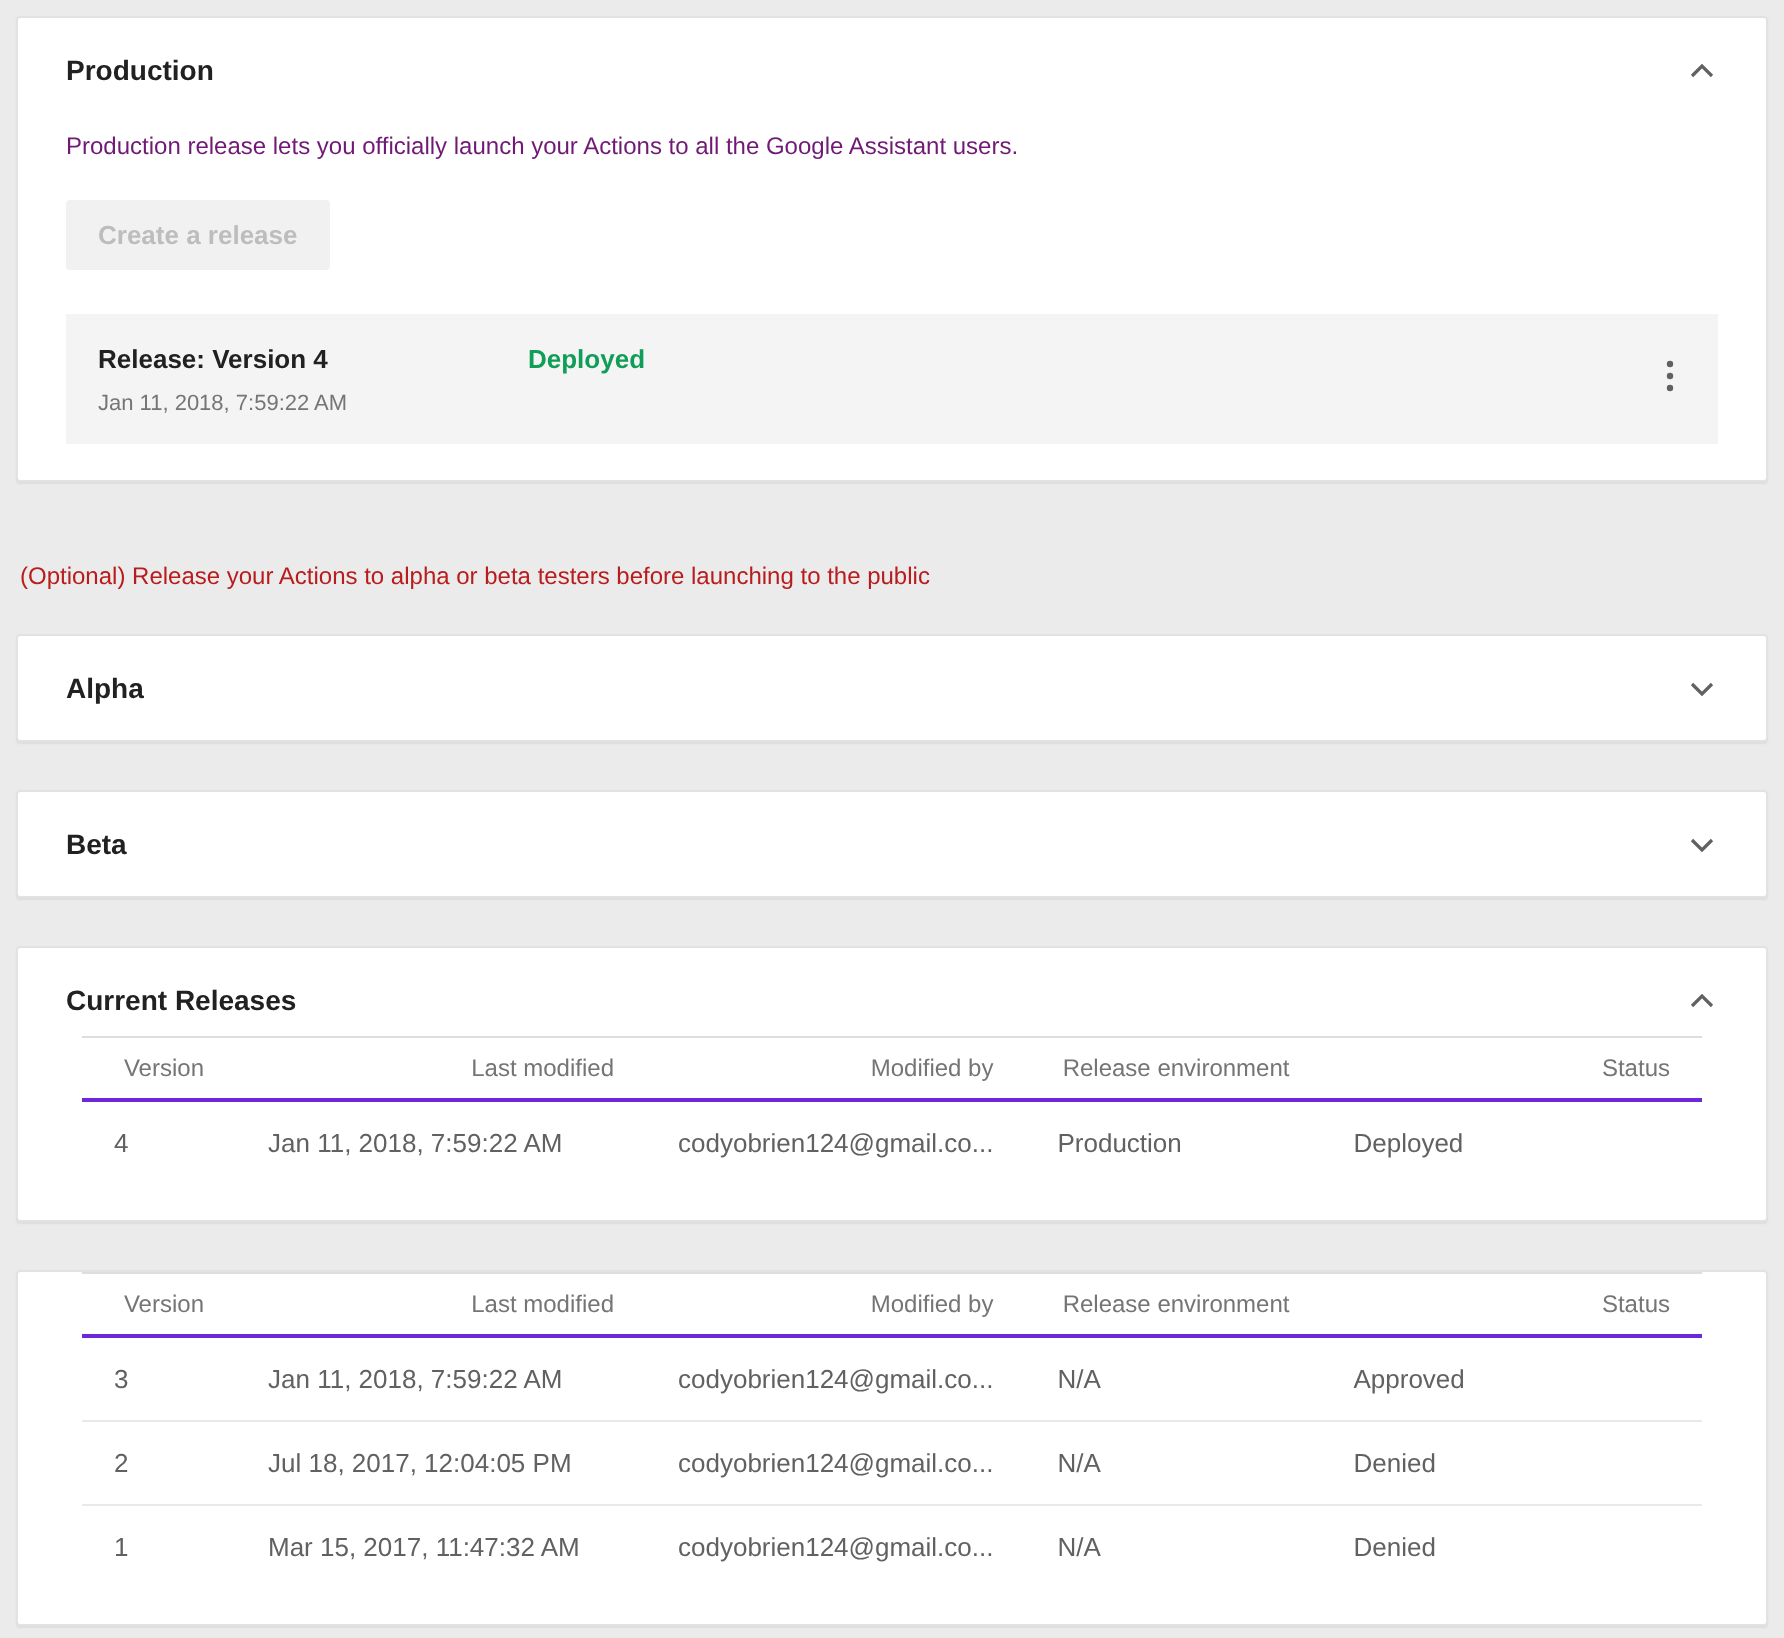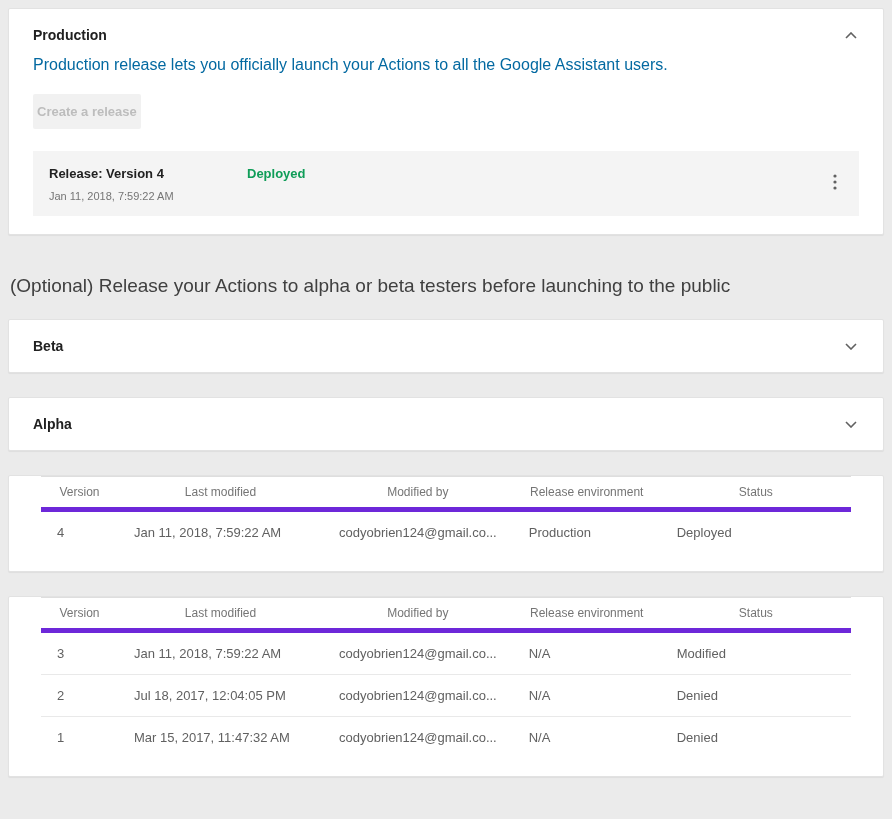--- a/index.html
+++ b/index.html
@@ -32,30 +32,30 @@
   .card-header.tight { padding-bottom: 10px; }
   .card-title {
     font-size: 14px;
     font-weight: bold;
     margin: 0;
     color: #212121;
   }
   .chev { display: inline-flex; align-items: center; padding: 2px; }
 
   .card-desc {
-    font-size: 16px;
+    font-size: 12px;
     line-height: 1.45;
-    color: #0369a1;
-    margin: 0 24px 18px;
+    color: #701a75;
+    margin: 12px 24px 18px;
   }
 
   .btn-disabled {
     display: inline-block;
     margin: 0 24px 22px;
-    padding: 10px 4px;
+    padding: 10px 16px;
     background: #f1f1f1;
     color: #bdbdbd;
     font-size: 13px;
     font-weight: bold;
     font-family: "Liberation Sans", sans-serif;
     border: none;
     border-radius: 2px;
     cursor: default;
   }
 
@@ -63,21 +63,21 @@
     display: flex;
     align-items: flex-start;
     background: #f4f4f4;
     margin: 0 24px 18px;
     padding: 15px 16px 14px;
   }
   .release-top { display: flex; align-items: baseline; }
   .release-title {
     font-size: 13px;
     font-weight: bold;
-    width: 198px;
+    width: 215px;
     color: #212121;
   }
   .release-status {
     font-size: 13px;
     font-weight: bold;
     color: #0f9d58;
   }
   .release-date {
     font-size: 11px;
     color: #757575;
@@ -85,35 +85,35 @@
   }
   .release-left { flex: 1; }
   .kebab {
     margin-left: auto;
     padding: 4px 6px;
     cursor: pointer;
     align-self: center;
   }
 
   .note {
-    font-size: 19px;
-    color: #404040;
+    font-size: 12px;
+    color: #b91c1c;
     margin: 40px 2px 22px;
   }
 
   .table-wrap { margin: 0 32px 18px; }
   table { width: 100%; border-collapse: collapse; }
   thead th {
-    text-align: center;
+    text-align: right;
     font-weight: normal;
     font-size: 12px;
     color: #757575;
     padding: 8px 16px;
     border-top: 1px solid #dedede;
-    border-bottom: 5px solid #6d28d9;
+    border-bottom: 2px solid #6d28d9;
     white-space: nowrap;
   }
   tbody td {
     font-size: 13px;
     color: #616161;
     padding: 13px 16px;
     white-space: nowrap;
   }
   tbody tr + tr td { border-top: 1px solid #e9e9e9; }
   col.c-version { width: 77px; }
@@ -152,41 +152,49 @@
             <circle cx="2" cy="14" r="1.6"></circle>
           </svg>
       </span>
     </div>
   </section>
 
   <p class="note">(Optional) Release your Actions to alpha or beta testers before launching to the public</p>
 
   <section class="card">
     <header class="card-header">
+      <h2 class="card-title">Alpha</h2>
+      <span class="chev">
+        <svg width="12" height="7" viewBox="0 0 12 7">
+            <path d="M1 1l5 5 5-5" fill="none" stroke="#616161" stroke-width="1.6"></path>
+          </svg>
+      </span>
+    </header>
+  </section>
+
+  <section class="card">
+    <header class="card-header">
       <h2 class="card-title">Beta</h2>
       <span class="chev">
         <svg width="12" height="7" viewBox="0 0 12 7">
             <path d="M1 1l5 5 5-5" fill="none" stroke="#616161" stroke-width="1.6"></path>
           </svg>
       </span>
     </header>
   </section>
 
   <section class="card">
-    <header class="card-header">
-      <h2 class="card-title">Alpha</h2>
-      <span class="chev">
-        <svg width="12" height="7" viewBox="0 0 12 7">
-            <path d="M1 1l5 5 5-5" fill="none" stroke="#616161" stroke-width="1.6"></path>
-          </svg>
-      </span>
-    </header>
-  </section>
-
-  <section class="card">
+    <header class="card-header tight">
+      <h2 class="card-title">Current Releases</h2>
+      <span class="chev">
+        <svg width="12" height="7" viewBox="0 0 12 7">
+            <path d="M1 6l5-5 5 5" fill="none" stroke="#616161" stroke-width="1.6"></path>
+          </svg>
+      </span>
+    </header>
     <div class="table-wrap">
       <table>
         <colgroup>
           <col class="c-version">
             <col class="c-modified">
             <col class="c-by">
             <col class="c-env">
             <col>
         </colgroup>
         <thead>
@@ -229,21 +237,21 @@
             <th>Release environment</th>
             <th>Status</th>
           </tr>
         </thead>
         <tbody>
           <tr>
             <td>3</td>
             <td>Jan 11, 2018, 7:59:22 AM</td>
             <td>codyobrien124@gmail.co...</td>
             <td>N/A</td>
-            <td>Modified</td>
+            <td>Approved</td>
           </tr>
           <tr>
             <td>2</td>
             <td>Jul 18, 2017, 12:04:05 PM</td>
             <td>codyobrien124@gmail.co...</td>
             <td>N/A</td>
             <td>Denied</td>
           </tr>
           <tr>
             <td>1</td>

